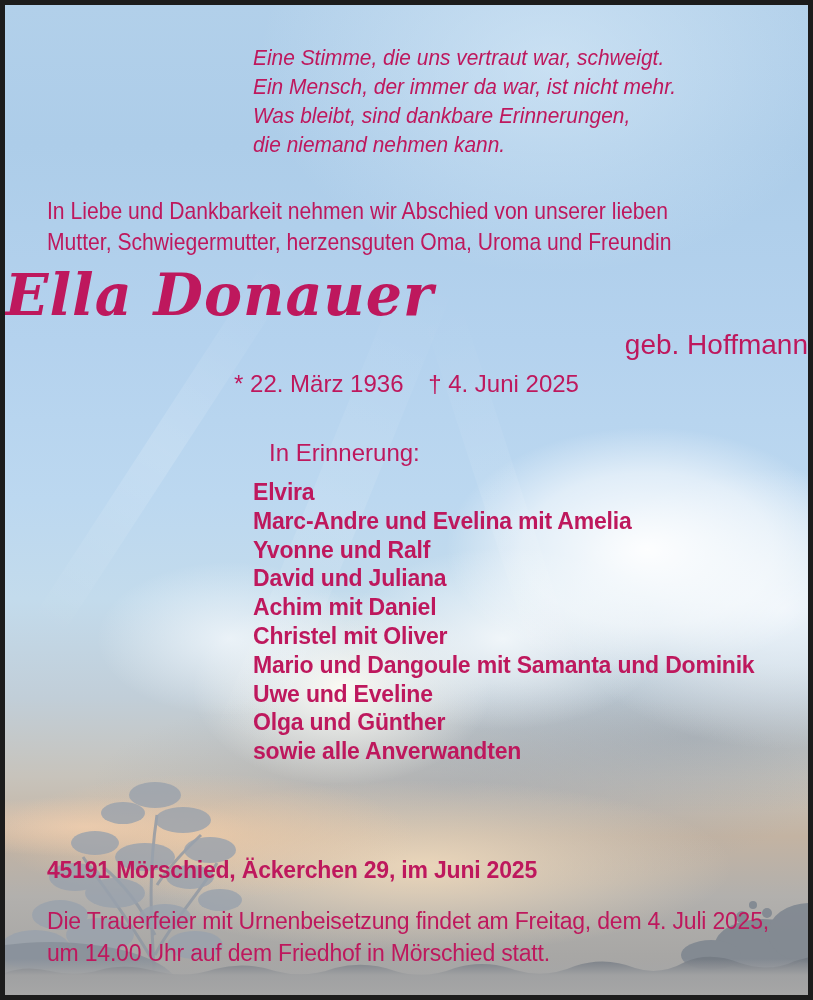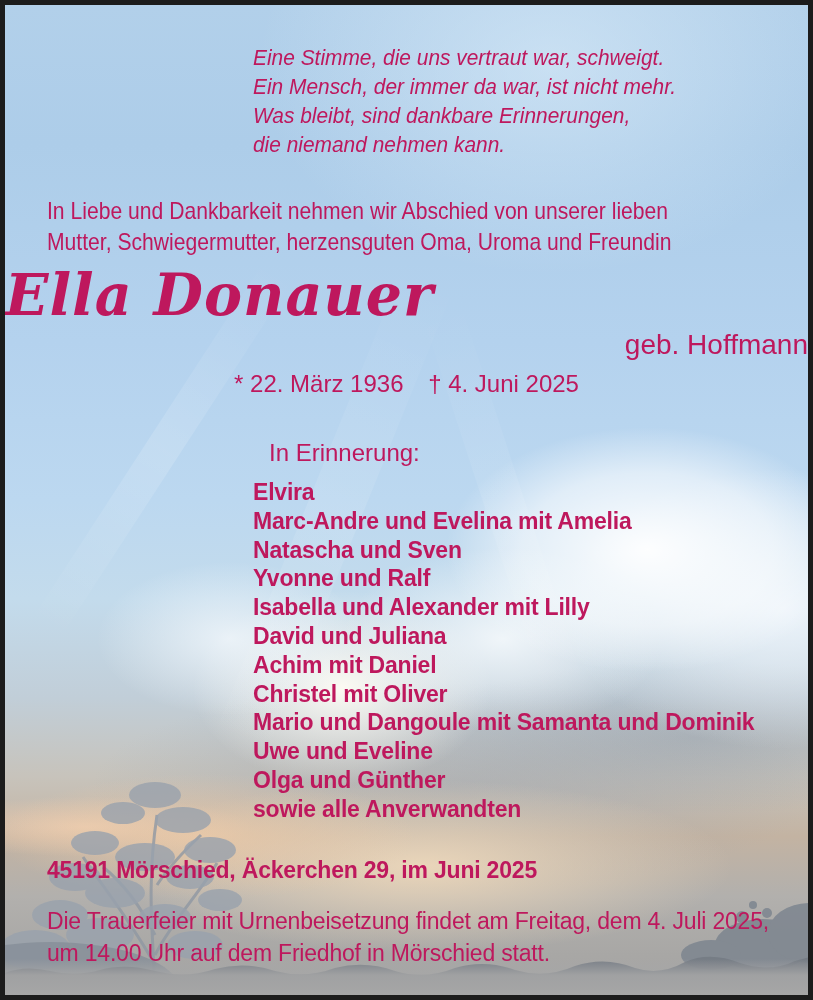--- a/index.html
+++ b/index.html
@@ -131,23 +131,21 @@
   <div class="dates">
     <span class="birth">* 22. März 1936</span>
     <span class="death">† 4. Juni 2025</span>
   </div>
 
   <div class="memory-heading">In Erinnerung:</div>
 
   <div class="mourners">
     <div>Elvira</div>
     <div>Marc-Andre und Evelina mit Amelia</div>
-    <div>Natascha und Sven</div>
     <div>Yvonne und Ralf</div>
-    <div>Isabella und Alexander mit Lilly</div>
     <div>David und Juliana</div>
     <div>Achim mit Daniel</div>
     <div>Christel mit Oliver</div>
     <div>Mario und Dangoule mit Samanta und Dominik</div>
     <div>Uwe und Eveline</div>
     <div>Olga und Günther</div>
     <div>sowie alle Anverwandten</div>
   </div>
 
   <div class="address">45191 Mörschied, Äckerchen 29, im Juni 2025</div>

